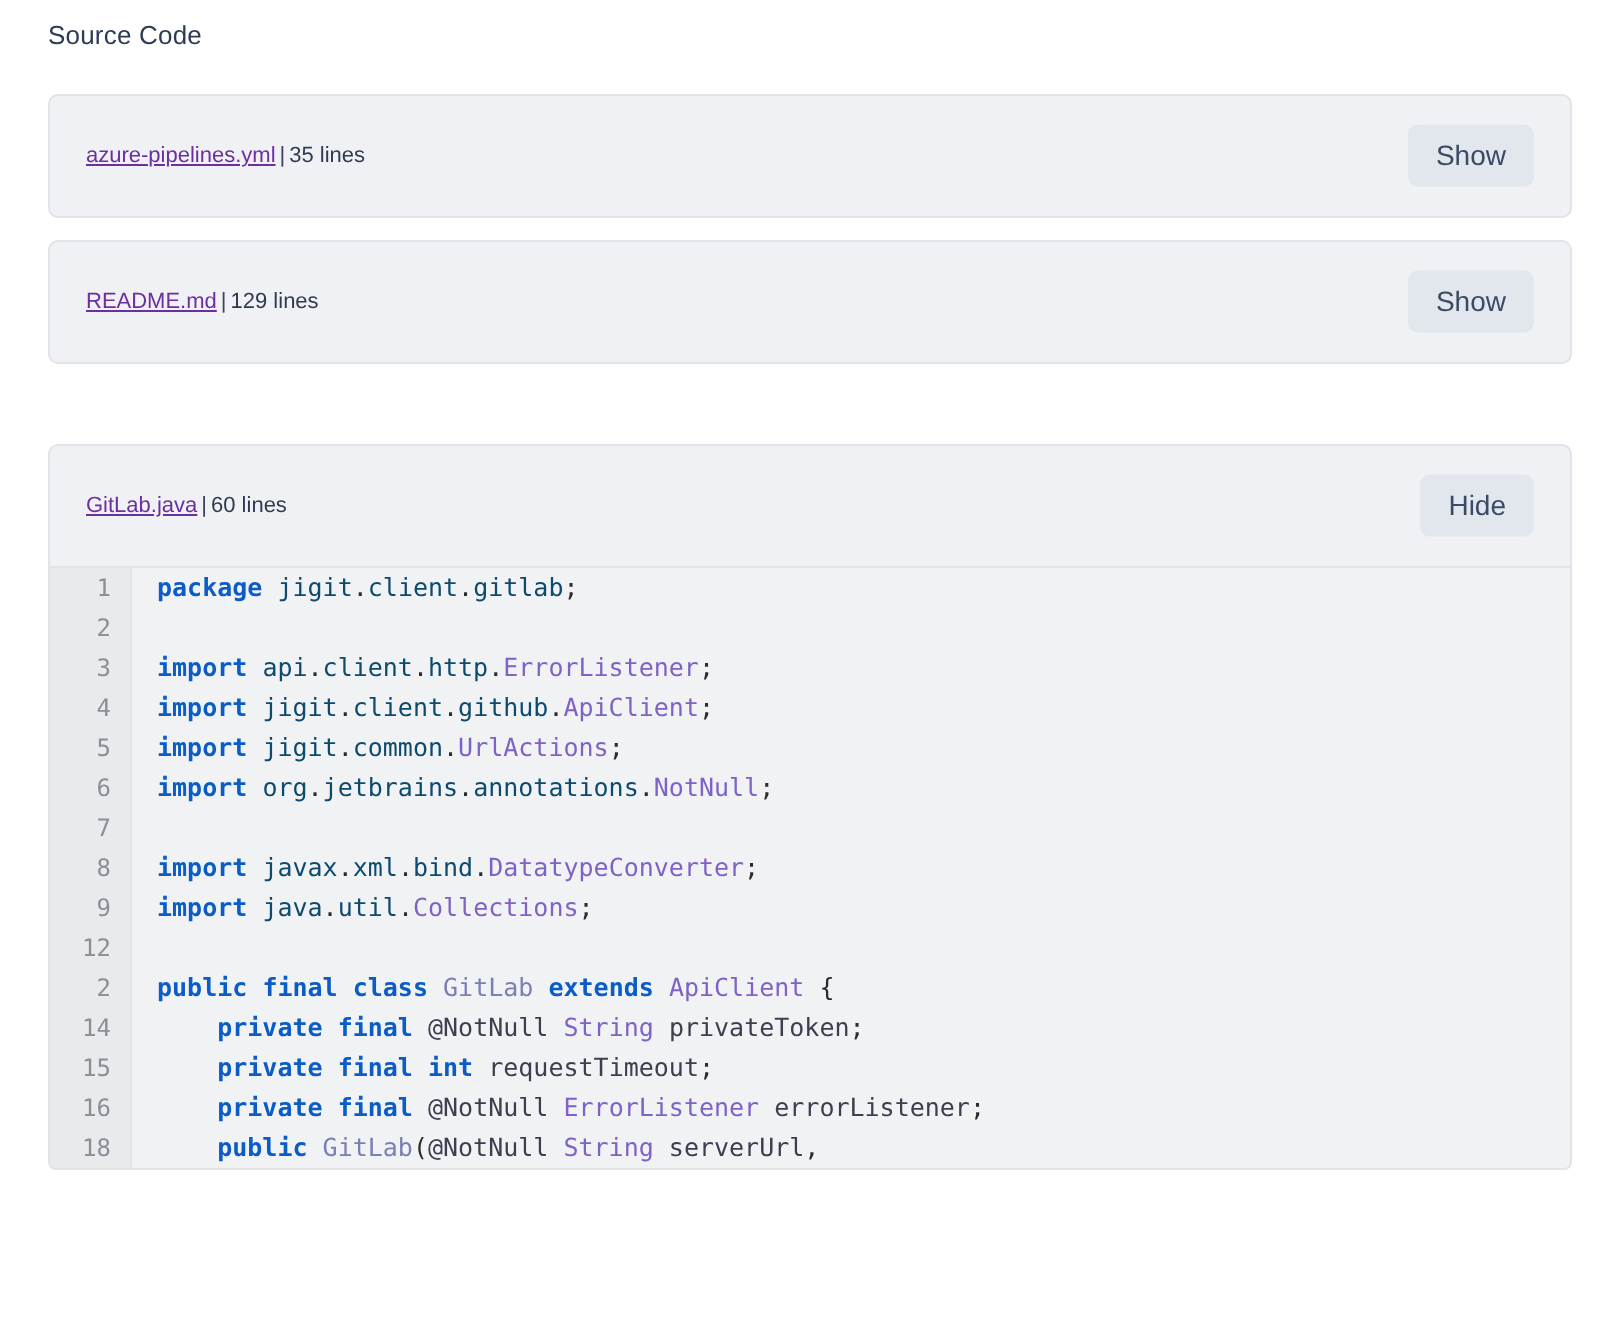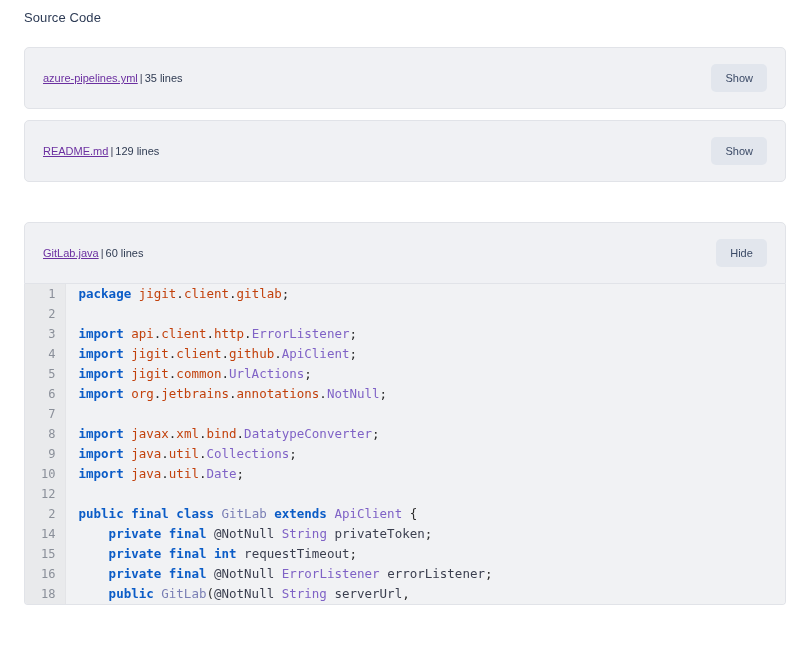--- a/index.html
+++ b/index.html
@@ -77,21 +77,21 @@
   .toggle-btn {
     position: absolute;
     right: 18px;
     top: 50%;
     transform: translateY(-50%);
     background: #e2e6ed;
     border: none;
     border-radius: 5px;
     color: #3b4a66;
     font-family: "Liberation Sans", sans-serif;
-    font-size: 11px;
+    font-size: 14px;
     padding: 8px 14px;
     min-width: 51px;
     cursor: pointer;
     line-height: 1.1;
   }
 
   
   .code-block {
     background: #f1f2f4;
     border: 1px solid #e1e3e8;
@@ -127,21 +127,21 @@
   .code-cell {
     padding: 0 0 0 13px;
     background: #f1f2f4;
     white-space: pre;
     vertical-align: top;
     color: #2b2b2b;
   }
 
   
   .tok-kw     { color: #0b5cc7; font-weight: bold; }
-  .tok-pkg    { color: #c2410c; }
+  .tok-pkg    { color: #0c4a6e; }
   .tok-type   { color: #7f62c6; }
   .tok-cls    { color: #7a7fb5; }
   .tok-anno   { color: #3b3f4f; }
   .tok-id     { color: #3b3f4f; }
   .tok-punc   { color: #2b2b2b; }
   .tok-plain  { color: #3b3f4f; }
 </style>
 </head>
 <body>
 
@@ -205,24 +205,20 @@
             </tr>
             <tr>
               <td class="gutter">8</td>
               <td class="code-cell"><span class="tok-kw">import</span><span class="tok-plain"> </span><span class="tok-pkg">javax</span><span class="tok-punc">.</span><span class="tok-pkg">xml</span><span class="tok-punc">.</span><span class="tok-pkg">bind</span><span class="tok-punc">.</span><span class="tok-type">DatatypeConverter</span><span class="tok-punc">;</span></td>
             </tr>
             <tr>
               <td class="gutter">9</td>
               <td class="code-cell"><span class="tok-kw">import</span><span class="tok-plain"> </span><span class="tok-pkg">java</span><span class="tok-punc">.</span><span class="tok-pkg">util</span><span class="tok-punc">.</span><span class="tok-type">Collections</span><span class="tok-punc">;</span></td>
             </tr>
             <tr>
-              <td class="gutter">10</td>
-              <td class="code-cell"><span class="tok-kw">import</span><span class="tok-plain"> </span><span class="tok-pkg">java</span><span class="tok-punc">.</span><span class="tok-pkg">util</span><span class="tok-punc">.</span><span class="tok-type">Date</span><span class="tok-punc">;</span></td>
-            </tr>
-            <tr>
               <td class="gutter">12</td>
               <td class="code-cell">&nbsp;</td>
             </tr>
             <tr>
               <td class="gutter">2</td>
               <td class="code-cell"><span class="tok-kw">public</span><span class="tok-plain"> </span><span class="tok-kw">final</span><span class="tok-plain"> </span><span class="tok-kw">class</span><span class="tok-plain"> </span><span class="tok-cls">GitLab</span><span class="tok-plain"> </span><span class="tok-kw">extends</span><span class="tok-plain"> </span><span class="tok-type">ApiClient</span><span class="tok-plain"> </span><span class="tok-punc">{</span></td>
             </tr>
             <tr>
               <td class="gutter">14</td>
               <td class="code-cell"><span class="tok-plain">    </span><span class="tok-kw">private</span><span class="tok-plain"> </span><span class="tok-kw">final</span><span class="tok-plain"> </span><span class="tok-anno">@NotNull</span><span class="tok-plain"> </span><span class="tok-type">String</span><span class="tok-plain"> </span><span class="tok-id">privateToken</span><span class="tok-punc">;</span></td>

